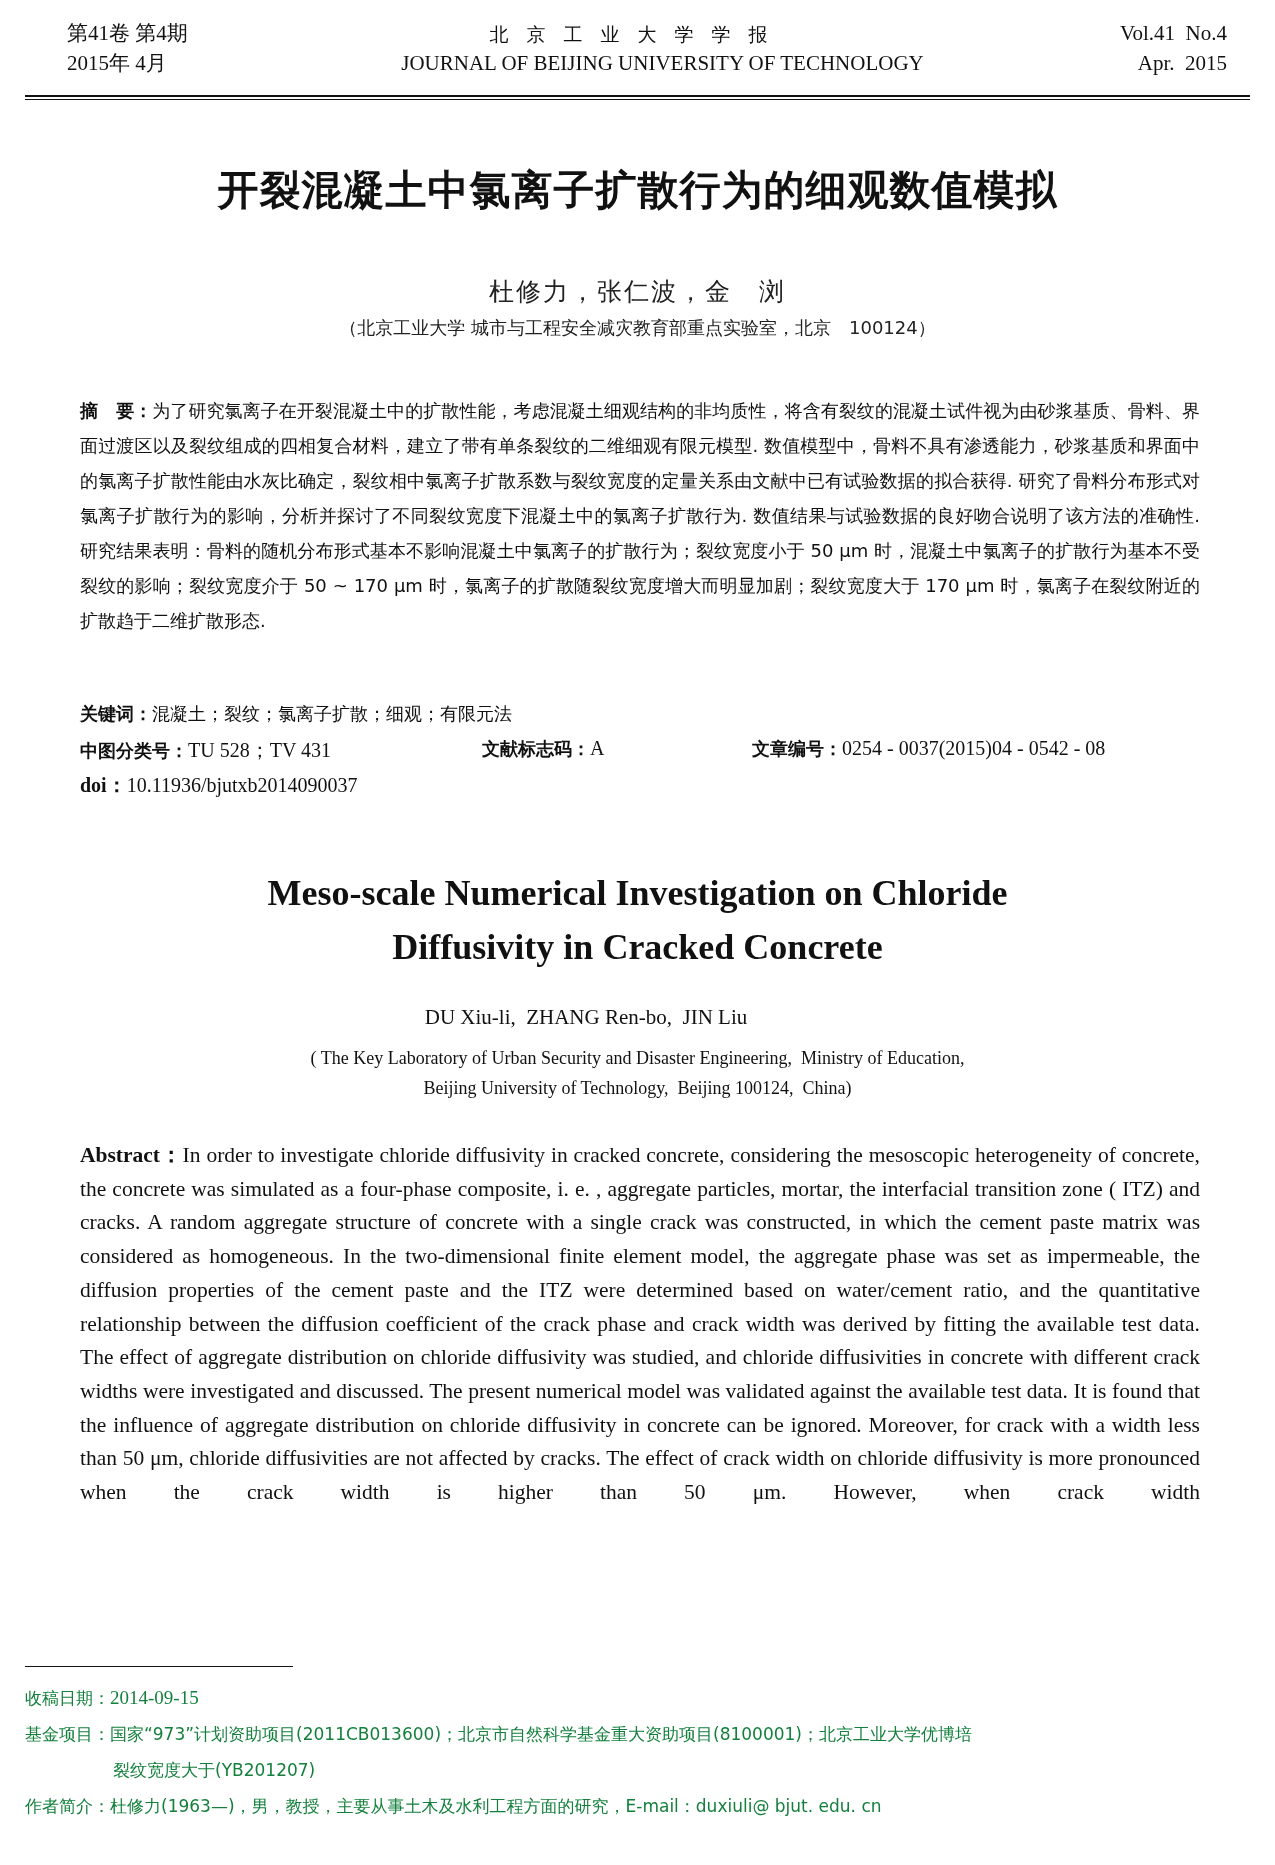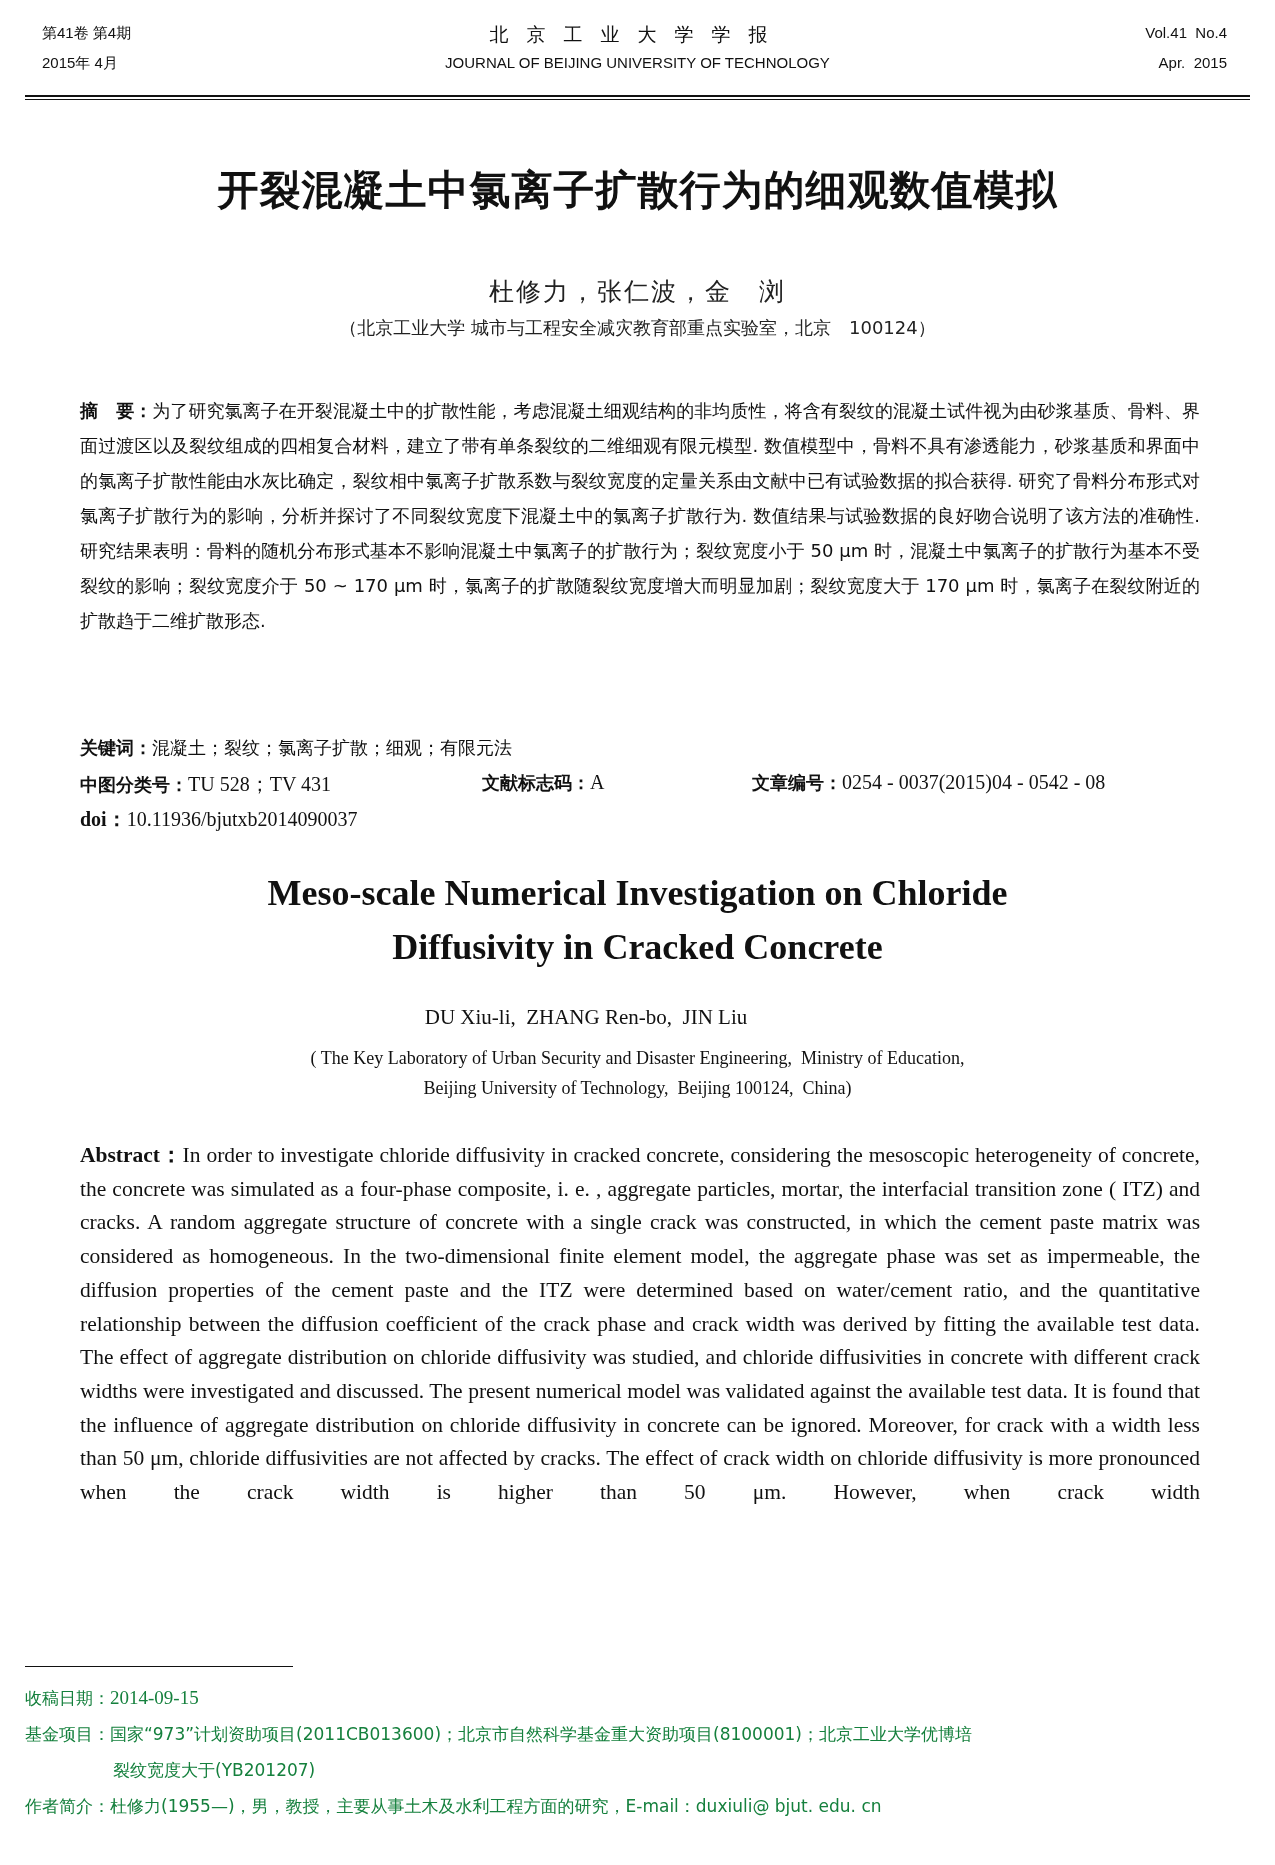--- a/index.html
+++ b/index.html
@@ -1,26 +1,26 @@
 <!DOCTYPE html>
 <html><head>
 <meta charset="utf-8">
 <style>
   html, body { margin: 0; padding: 0; background: #ffffff; }
   body { width: 1275px; height: 1865px; position: relative; overflow: hidden; color: #111; font-family: "DejaVu Serif", serif; }
   .abs { position: absolute; }
-  .hdr { font-size: 15px; line-height: 22px; font-family: Liberation Sans, sans-serif; }
+  .hdr { font-size: 21px; line-height: 22px; font-family: Liberation Serif, serif; margin-left: 25px; }
   .hdr-cn-title { letter-spacing: 18px; font-family: "DejaVu Sans", sans-serif; font-size: 19px; }
   .rule { position: absolute; left: 25px; width: 1225px; height: 2px; background: #111; }
   .title-cn { left: 0; width: 1275px; top: 163px; text-align: center; font-family: "DejaVu Sans", sans-serif; font-weight: bold; font-size: 41px; letter-spacing: 1px; }
   .authors-cn { left: 0; width: 1275px; top: 275px; text-align: center; font-family: "DejaVu Sans", sans-serif; font-size: 25px; letter-spacing: 2px; color: #222; }
   .affil-cn { left: 0; width: 1275px; top: 316px; text-align: center; font-family: "DejaVu Sans", sans-serif; font-size: 18px; color: #222; }
   .abs-cn { left: 80px; width: 1120px; top: 393px; font-family: "DejaVu Sans", sans-serif; font-size: 18px; line-height: 35px; text-align: justify; }
   .lbl-bold { font-weight: bold; }
-  .meta-line { font-family: "DejaVu Sans", sans-serif; font-size: 18px; margin-top: 34px; }
+  .meta-line { font-family: "DejaVu Sans", sans-serif; font-size: 18px; }
   .meta-val { font-family: "Liberation Serif", serif; font-size: 20px; }
   .title-en { left: 0; width: 1275px; top: 866px; text-align: center; font-family: "Liberation Serif", serif; font-weight: bold; font-size: 36px; line-height: 54px; }
   .authors-en { left: 0; width: 1172px; top: 1005px; text-align: center; font-family: "Liberation Serif", serif; font-size: 21px; }
   .affil-en { left: 0; width: 1275px; top: 1043px; text-align: center; font-family: "Liberation Serif", serif; font-size: 18px; line-height: 30px; }
   .abs-en { left: 80px; width: 1120px; top: 1139px; font-family: "Liberation Serif", serif; font-size: 21.5px; line-height: 33.7px; text-align: justify; text-align-last: justify; }
   .foot-rule { position: absolute; left: 25px; top: 1666px; width: 268px; height: 1px; background: #111; }
   .foot { left: 25px; width: 1230px; font-family: "DejaVu Sans", sans-serif; font-size: 17px; line-height: 36px; color: #15803d; }
   .foot .num { font-family: "Liberation Serif", serif; font-size: 19px; }
   .indent { padding-left: 88px; }
 </style>
@@ -79,15 +79,15 @@
   <div>
     <span>收稿日期：</span><span class="num">2014-09-15</span>
   </div>
   <div>
     <span>基金项目：</span><span>国家“973”计划资助项目(2011CB013600)；北京市自然科学基金重大资助项目(8100001)；北京工业大学优博培</span>
   </div>
   <div class="indent">
     <span>裂纹宽度大于(YB201207)</span>
   </div>
   <div>
-    <span>作者简介：</span><span>杜修力(1955—)，男，教授，主要从事土木及水利工程方面的研究，E-mail：duxiuli@ bjut. edu. cn</span>
+    <span>作者简介：</span><span>杜修力(1963—)，男，教授，主要从事土木及水利工程方面的研究，E-mail：duxiuli@ bjut. edu. cn</span>
   </div>
 </div>
 
 </body></html>

